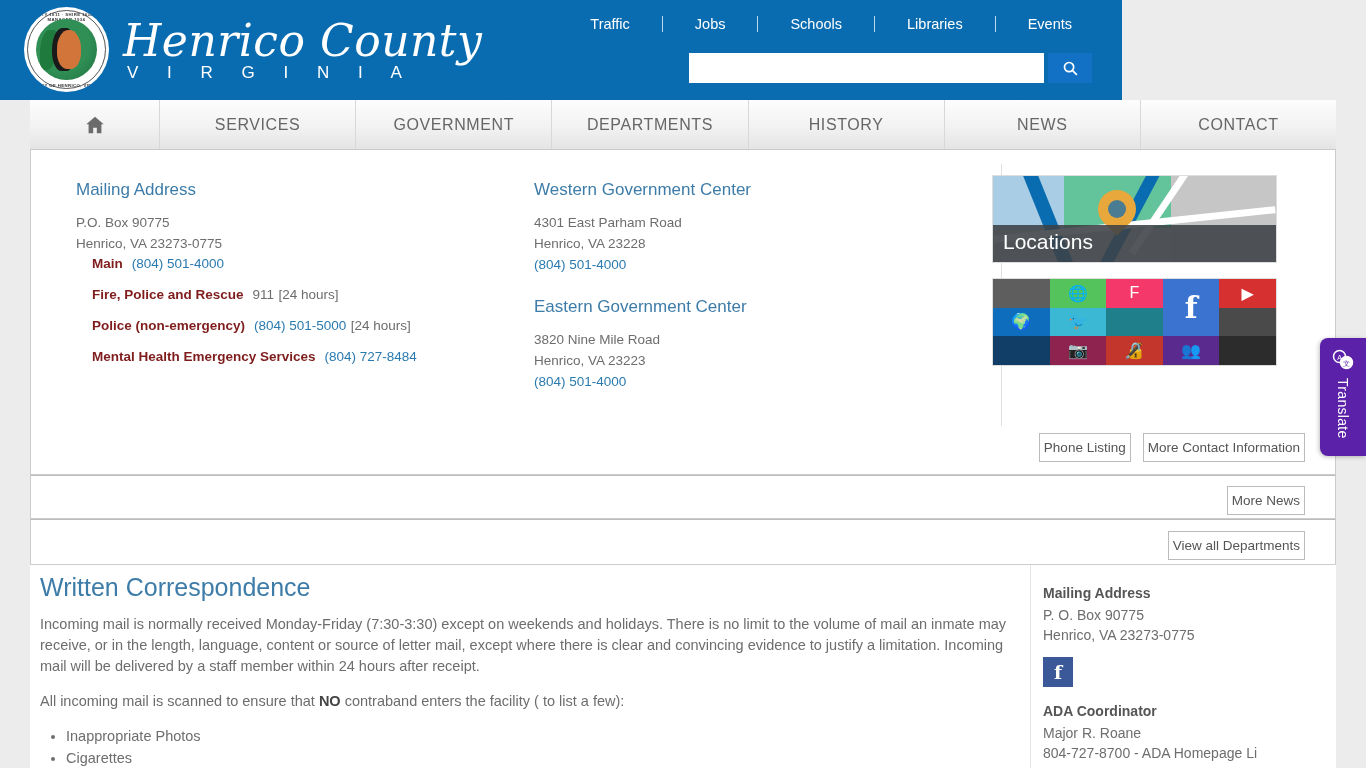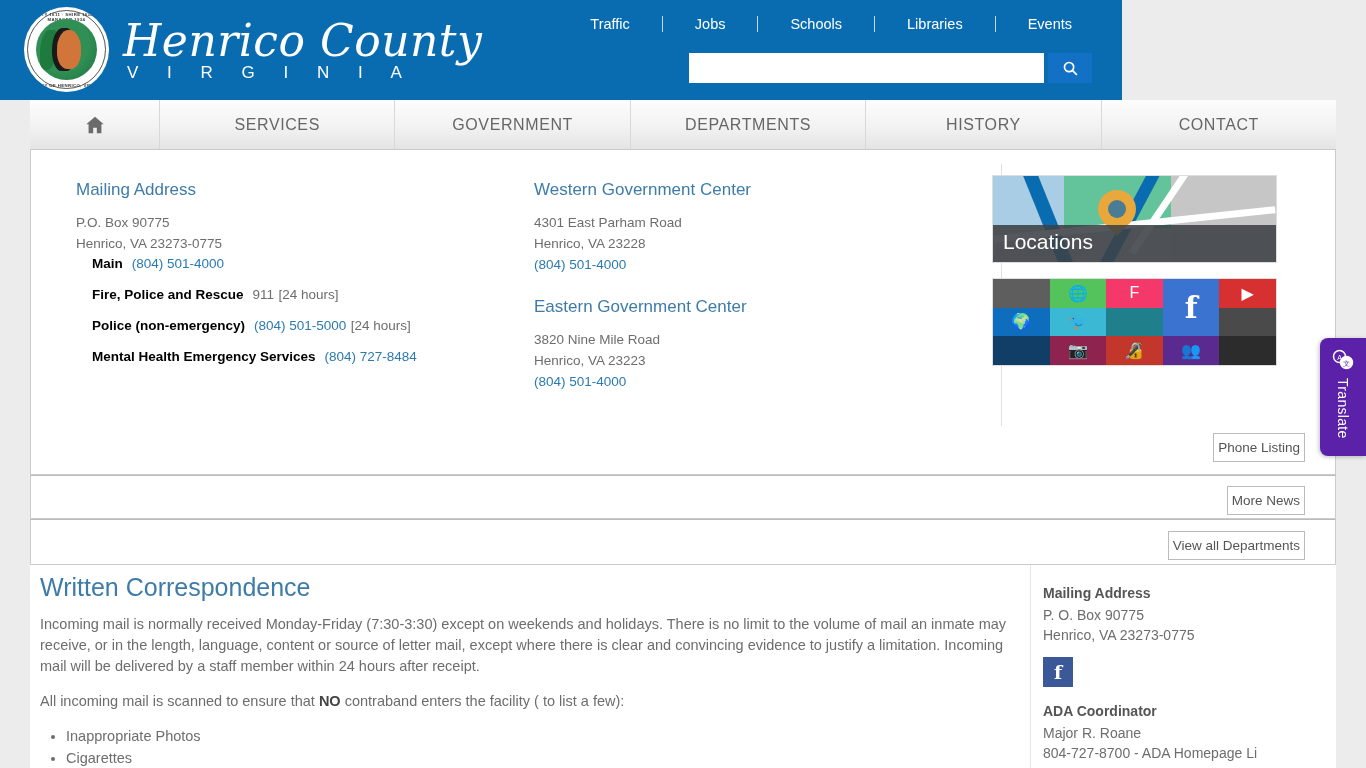--- a/index.html
+++ b/index.html
@@ -136,21 +136,21 @@
   .vdiv {
     position: absolute; left: 970px; top: 14px;
     width: 1px; height: 262px; background: #e0e0e0;
   }
 
   .col-h {
     color: #3d7ca8; font-size: 17px; font-weight: normal;
   }
   .col-sub { color: #6d6d6d; font-size: 13.5px; line-height: 21px; }
   .lnk { color: #2a7ab0; text-decoration: none; }
-  .bld { color: #000000; font-weight: bold; font-size: 13.5px; padding-left: 16px; }
+  .bld { color: #7f1d1d; font-weight: bold; font-size: 13.5px; padding-left: 16px; }
   .plain { color: #6d6d6d; font-size: 13.5px; }
 
   .col-left { position: absolute; left: 45px; top: 30px; width: 440px; }
   .col-mid  { position: absolute; left: 503px; top: 30px; width: 430px; }
 
   .col-left .col-h, .col-mid .col-h { margin-bottom: 12px; }
   .phone-row { margin-bottom: 13px; }
 
   .tiles { position: absolute; left: 961px; top: 25px; width: 285px; }
   .tile {
@@ -301,20 +301,21 @@
     <span class="home-icon">
       <svg width="22" height="22" viewBox="0 0 24 24" fill="#6b6b6b">
         <path d="M12 3 L2.5 11.2 H5 V21 H10 V15 H14 V21 H19 V11.2 H21.5 Z"></path>
       </svg>
     </span>
   </div>
   <div class="nav-item">SERVICES</div>
   <div class="nav-item">GOVERNMENT</div>
   <div class="nav-item">DEPARTMENTS</div>
   <div class="nav-item">HISTORY</div>
+  <div class="nav-item">NEWS</div>
   <div class="nav-item">CONTACT</div>
 </nav>
 
 <div class="panel panel-services">
   <div class="btnrow svc-btns">
     <button class="ghost-btn">Services Home</button>
     <button class="ghost-btn">All A-Z</button>
     <button class="ghost-btn">All By Action</button>
     <button class="ghost-btn">All By Category</button>
     <button class="ghost-btn">Online Services</button>
@@ -416,20 +417,21 @@
           <div style="background:#8e2350">📷</div>
           <div style="background:#c2362c">🔏</div>
           <div style="background:#5b2a8e">👥</div>
           <div style="background:#2c2c2c"></div>
         </div>
       </div>
     </div>
 
     <div class="btnrow contact-btns">
       <button class="ghost-btn">Phone Listing</button>
+      <button class="ghost-btn">More Contact Information</button>
     </div>
   </div>
 </div>
 
 <div class="article">
   <h1>Written Correspondence</h1>
   <p>Incoming mail is normally received Monday-Friday (7:30-3:30) except on weekends and holidays. There is no limit to the volume of  mail an inmate may receive, or in the length, language, content or source of letter mail, except where there is clear and convincing evidence to justify a limitation. Incoming mail will be delivered by a staff member within 24 hours after receipt.</p>
   <p>
     <span>All incoming mail is scanned to ensure that </span><b>NO</b><span> contraband enters the facility ( to list a few):</span>
   </p>

